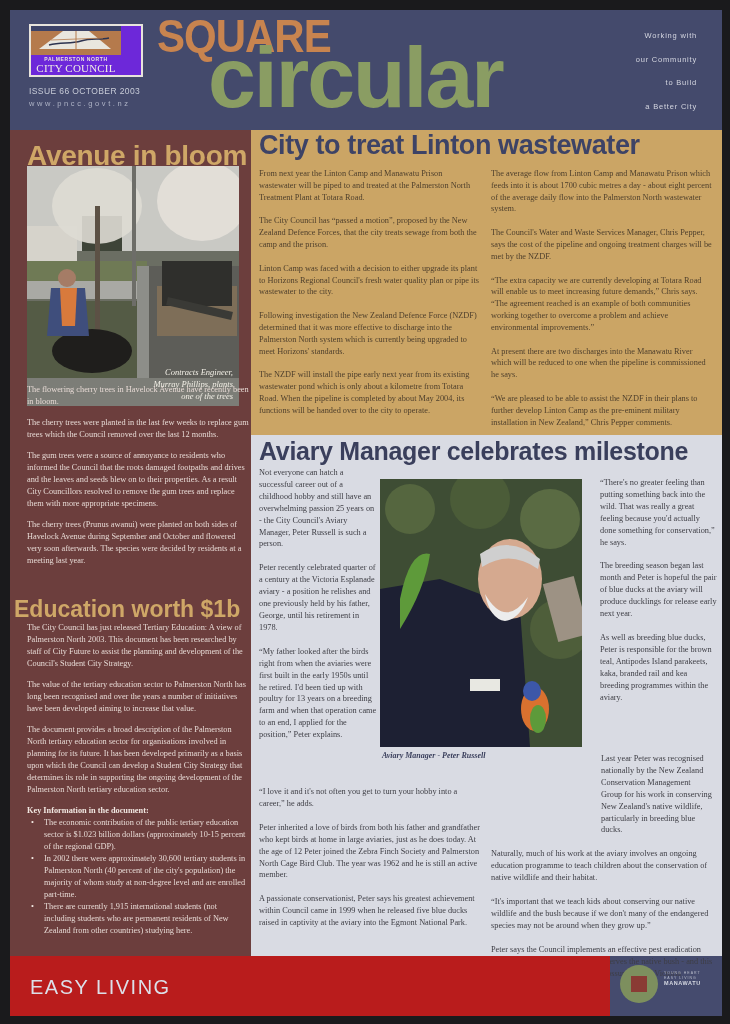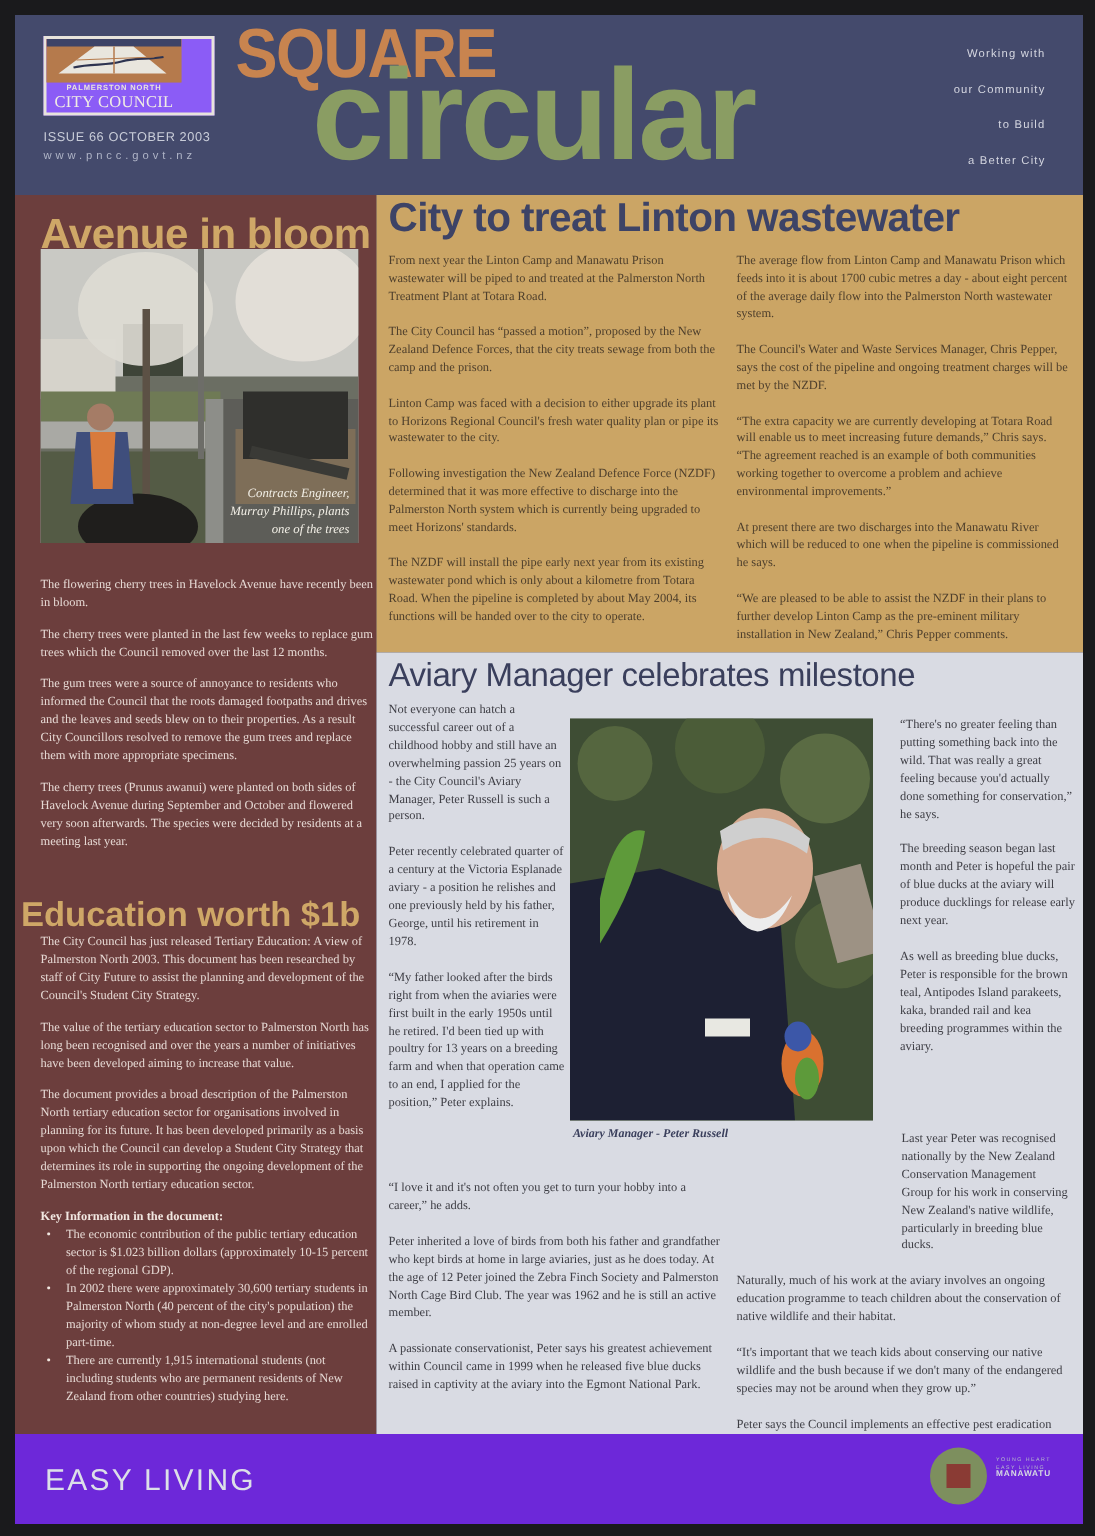--- a/index.html
+++ b/index.html
@@ -2,62 +2,62 @@
 <html><head>
 <meta charset="utf-8">
 <style>
   * { box-sizing: border-box; margin: 0; padding: 0; }
   html, body { width: 730px; height: 1024px; background: #1a1a1c; overflow: hidden; }
   body { position: relative; font-family: "Liberation Serif", "DejaVu Serif", serif; }
   .page { position: absolute; left: 10px; top: 10px; width: 712px; height: 1006px; background: #454b6e; }
 
   
   .masthead { position: absolute; left: 0; top: 0; width: 712px; height: 120px; background: #444a6c; }
-  .logo { position: absolute; left: 19px; top: 14px; width: 114px; height: 53px; border: 2px solid #e8e4dc; background: #8b5cf6; }
+  .logo { position: absolute; left: 19px; top: 14px; width: 114px; height: 53px; border: 2px solid #e8e4dc; background: #6d28d9; }
   .logo-graphic { position: absolute; left: 0; top: 0; width: 90px; height: 29px; background: #b57a4c; overflow: hidden; }
   .logo-graphic svg { width: 90px; height: 29px; display: block; }
   .logo-small { position: absolute; left: 0; top: 30px; width: 90px; text-align: center; font-family: "Liberation Sans", sans-serif; font-size: 5px; font-weight: bold; color: #e8e4dc; letter-spacing: 0.6px; }
   .logo-big { position: absolute; left: 0; top: 36px; width: 90px; text-align: center; font-family: "Liberation Serif", serif; font-size: 11px; color: #f0ece4; letter-spacing: 0.2px; }
   .issue { position: absolute; left: 19px; top: 76px; font-family: "Liberation Sans", sans-serif; font-size: 8.5px; color: #c8ccd8; letter-spacing: 0.4px; }
   .web { position: absolute; left: 19px; top: 89px; font-family: "Liberation Sans", sans-serif; font-size: 7.5px; color: #aeb3c6; letter-spacing: 2.6px; }
   .title-square { position: absolute; left: 147px; top: 3px; font-family: "Liberation Sans", sans-serif; font-weight: bold; font-size: 42px; color: #c8844f; letter-spacing: -1px; line-height: 1; transform: scaleY(1.1); transform-origin: top left; }
   .title-circular { position: absolute; left: 198px; top: 24px; font-family: "Liberation Sans", sans-serif; font-weight: bold; font-size: 86px; color: #8a9d63; letter-spacing: -2px; line-height: 1; }
   .tagline { position: absolute; right: 25px; top: 14px; text-align: right; font-family: "Liberation Sans", sans-serif; font-size: 7.5px; color: #d4d6e0; letter-spacing: 0.8px; line-height: 23.5px; }
 
   
   .left-col { position: absolute; left: 0; top: 120px; width: 241px; height: 826px; background: #6c3e3d; }
   .left-col h2 { font-family: "Liberation Sans", sans-serif; font-weight: bold; color: #cfa767; }
   .h-avenue { position: absolute; left: 17px; top: 10px; font-size: 28px; letter-spacing: -0.3px; }
-  .photo-tree { position: absolute; left: 17px; top: 36px; width: 212px; height: 196px; overflow: hidden; background: #7c7d77; }
+  .photo-tree { position: absolute; left: 17px; top: 36px; width: 212px; height: 240px; overflow: hidden; background: #7c7d77; }
   .photo-tree svg { display: block; }
   .photo-tree-caption { position: absolute; right: 6px; bottom: 4px; text-align: right; font-style: italic; font-size: 8.5px; line-height: 12px; color: #f2efe6; }
   .lc-text { position: absolute; left: 17px; width: 222px; font-size: 8.3px; line-height: 12px; color: #e6d9d4; }
   .lc-text p { margin-bottom: 9px; }
   .h-education { position: absolute; left: 4px; top: 466px; font-size: 23px; }
   .key-title { font-weight: bold; color: #f1e7e1; margin-bottom: 0; }
   .lc-text ul { list-style: none; }
   .lc-text li { position: relative; padding-left: 17px; }
   .lc-text li::before { content: "•"; position: absolute; left: 4px; top: 0; color: #f1e7e1; }
 
   
   .linton { position: absolute; left: 241px; top: 120px; width: 471px; height: 305px; background: #cba565; padding-left: 16px; }
   .h-linton { position: absolute; left: 8px; top: 0px; font-family: "Liberation Sans", sans-serif; font-weight: bold; font-size: 27px; color: #3d4366; letter-spacing: -0.4px; }
   .col { position: absolute; font-size: 8.3px; line-height: 11.8px; color: #4e3f2c; }
   .col p { margin-bottom: 12px; }
 
   
   .aviary { position: absolute; left: 241px; top: 425px; width: 471px; height: 521px; background: #d9dbe3; }
-  .h-aviary { position: absolute; left: 8px; top: 2px; font-family: "Liberation Sans", sans-serif; font-weight: normal; font-size: 22px; color: #3a3f5c; letter-spacing: -0.3px; }
+  .h-aviary { position: absolute; left: 8px; top: 2px; font-family: "Liberation Sans", sans-serif; font-weight: bold; font-size: 25px; color: #3a3f5c; letter-spacing: -0.3px; }
   .av-col { position: absolute; font-size: 8.3px; line-height: 11.9px; color: #3e3e45; }
   .av-col p { margin-bottom: 12px; }
   .photo-peter { position: absolute; left: 129px; top: 44px; width: 202px; height: 268px; overflow: hidden; background: #3d4a33; }
   .peter-caption { position: absolute; left: 131px; top: 316px; font-style: italic; font-weight: bold; font-size: 8px; color: #3a3f5c; }
 
   
-  .footer { position: absolute; left: 0; top: 946px; width: 712px; height: 60px; background: #6d28d9; }
+  .footer { position: absolute; left: 0; top: 946px; width: 600px; height: 60px; background: #b91c1c; }
   .easy { position: absolute; left: 20px; top: 20px; font-family: "Liberation Sans", sans-serif; font-size: 20px; color: #dcdfe8; letter-spacing: 1.5px; }
   .manawatu-badge { position: absolute; left: 610px; top: 9px; width: 38px; height: 38px; border-radius: 50%; background: #7d8f5e; }
   .manawatu-badge .sq { position: absolute; left: 11px; top: 11px; width: 16px; height: 16px; background: #8a3b34; }
   .manawatu-text { position: absolute; left: 654px; top: 15px; font-family: "Liberation Sans", sans-serif; font-size: 3.5px; color: #b8bccb; letter-spacing: 1px; line-height: 5px; }
   .manawatu-text b { font-size: 5.5px; color: #d6d9e2; letter-spacing: 0.6px; }
 </style>
 </head>
 <body>
 
 <div class="page">

